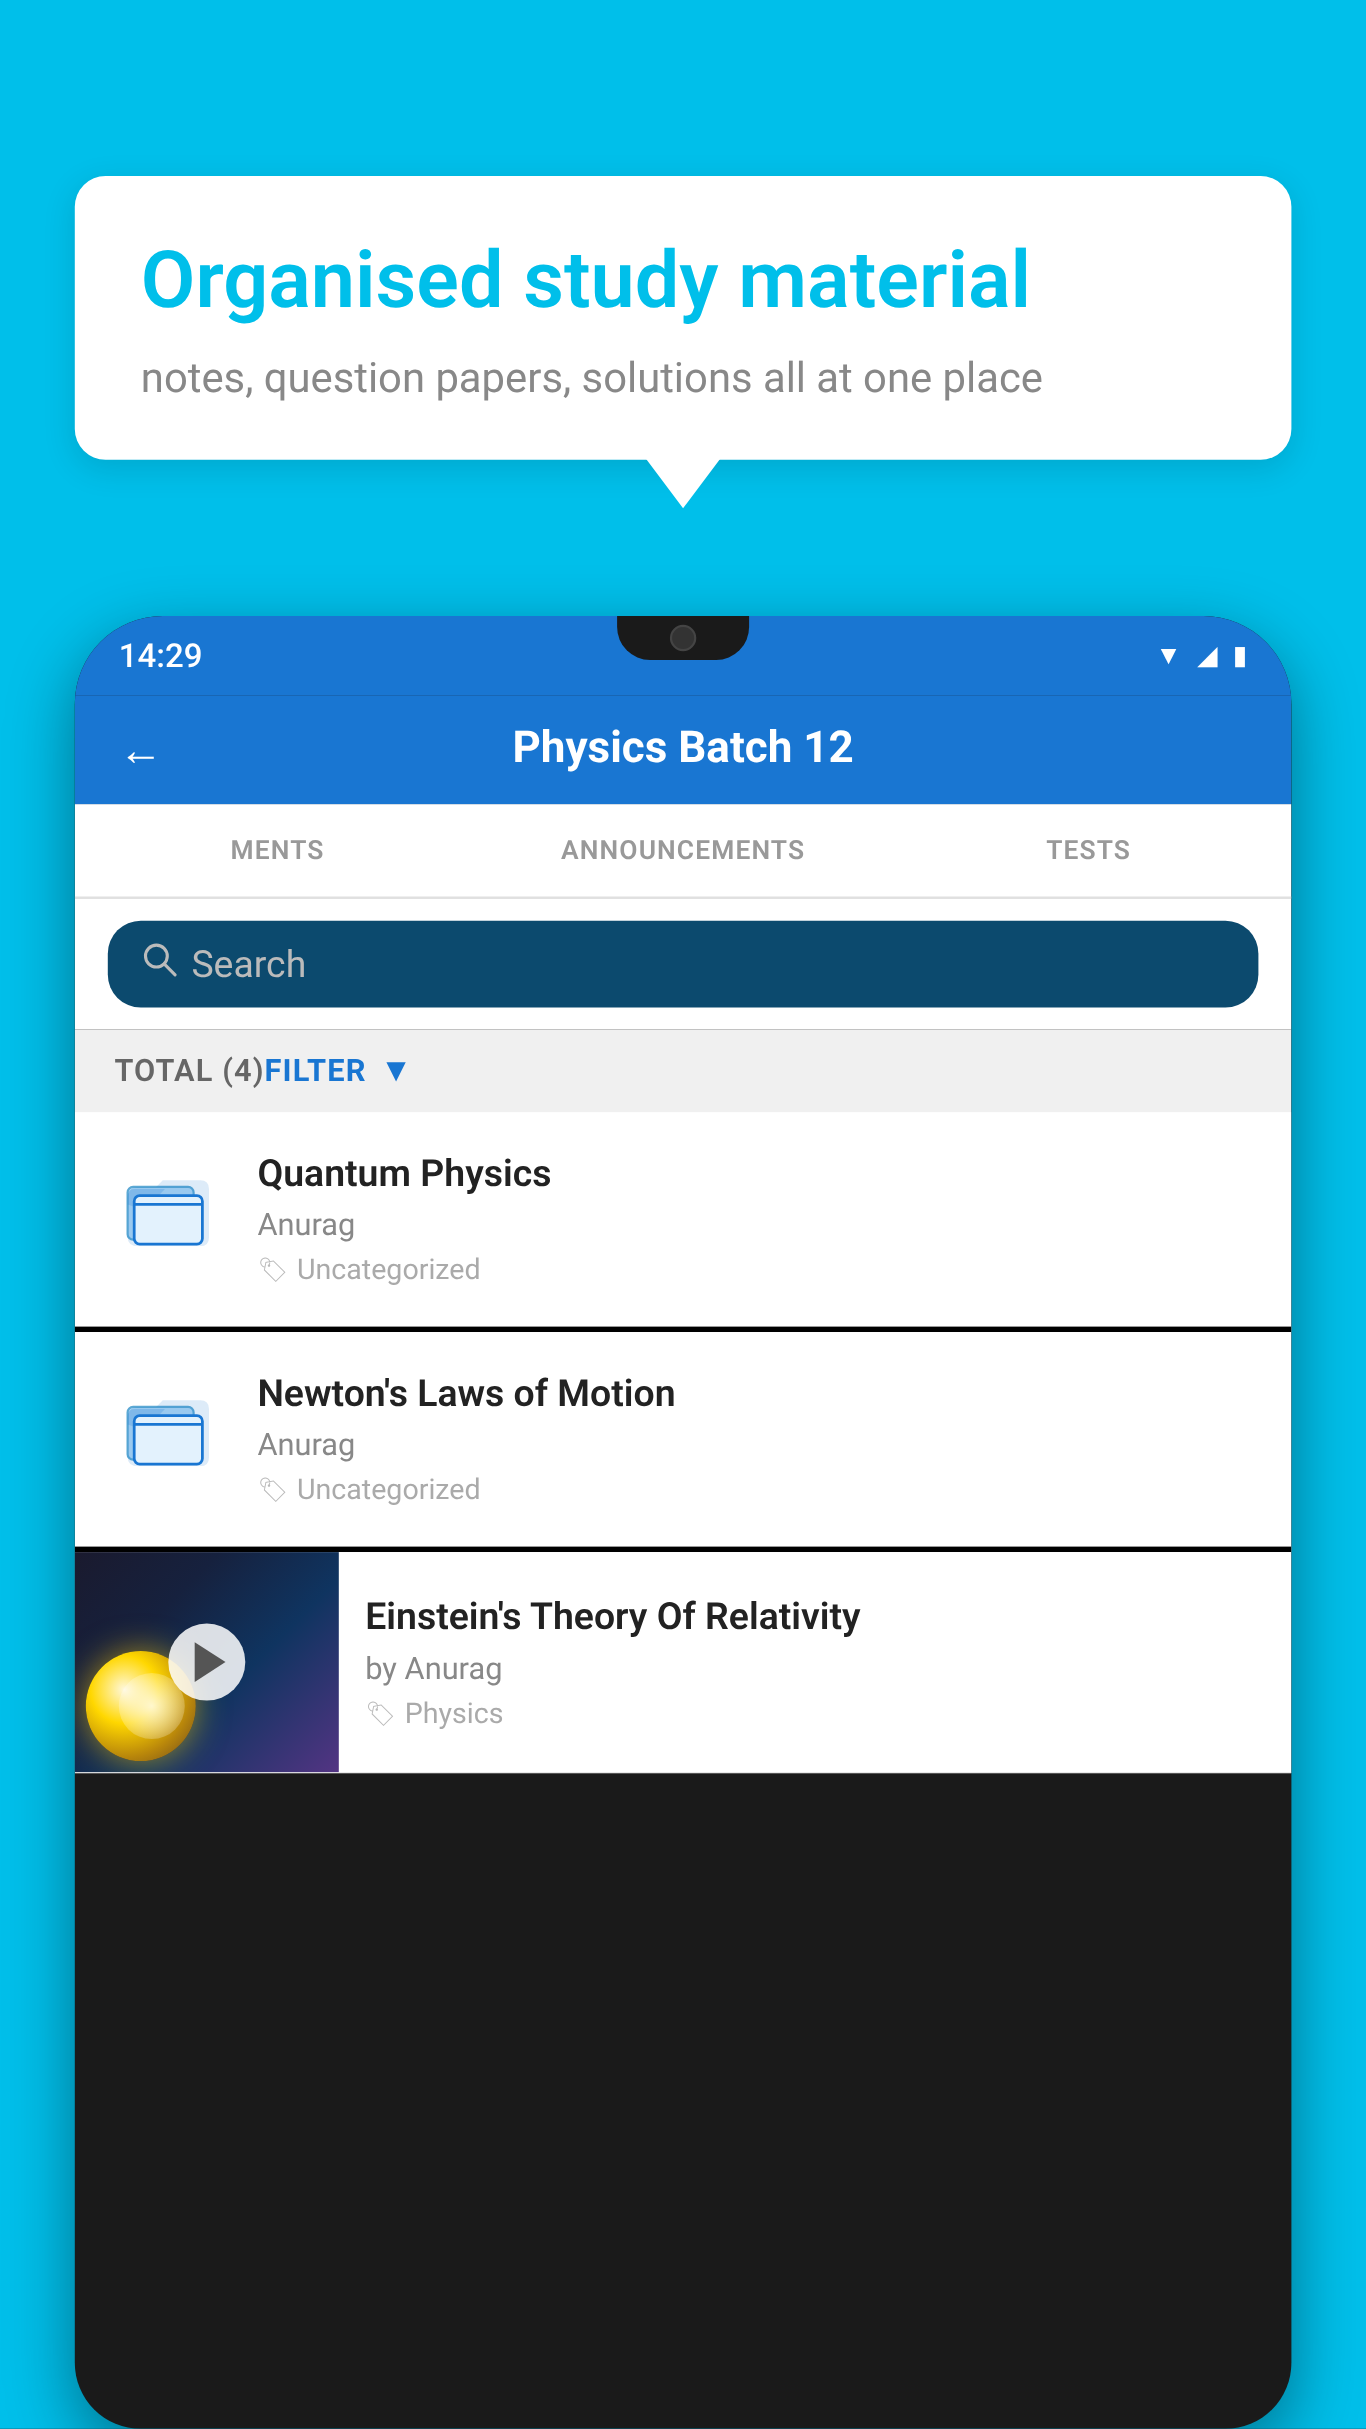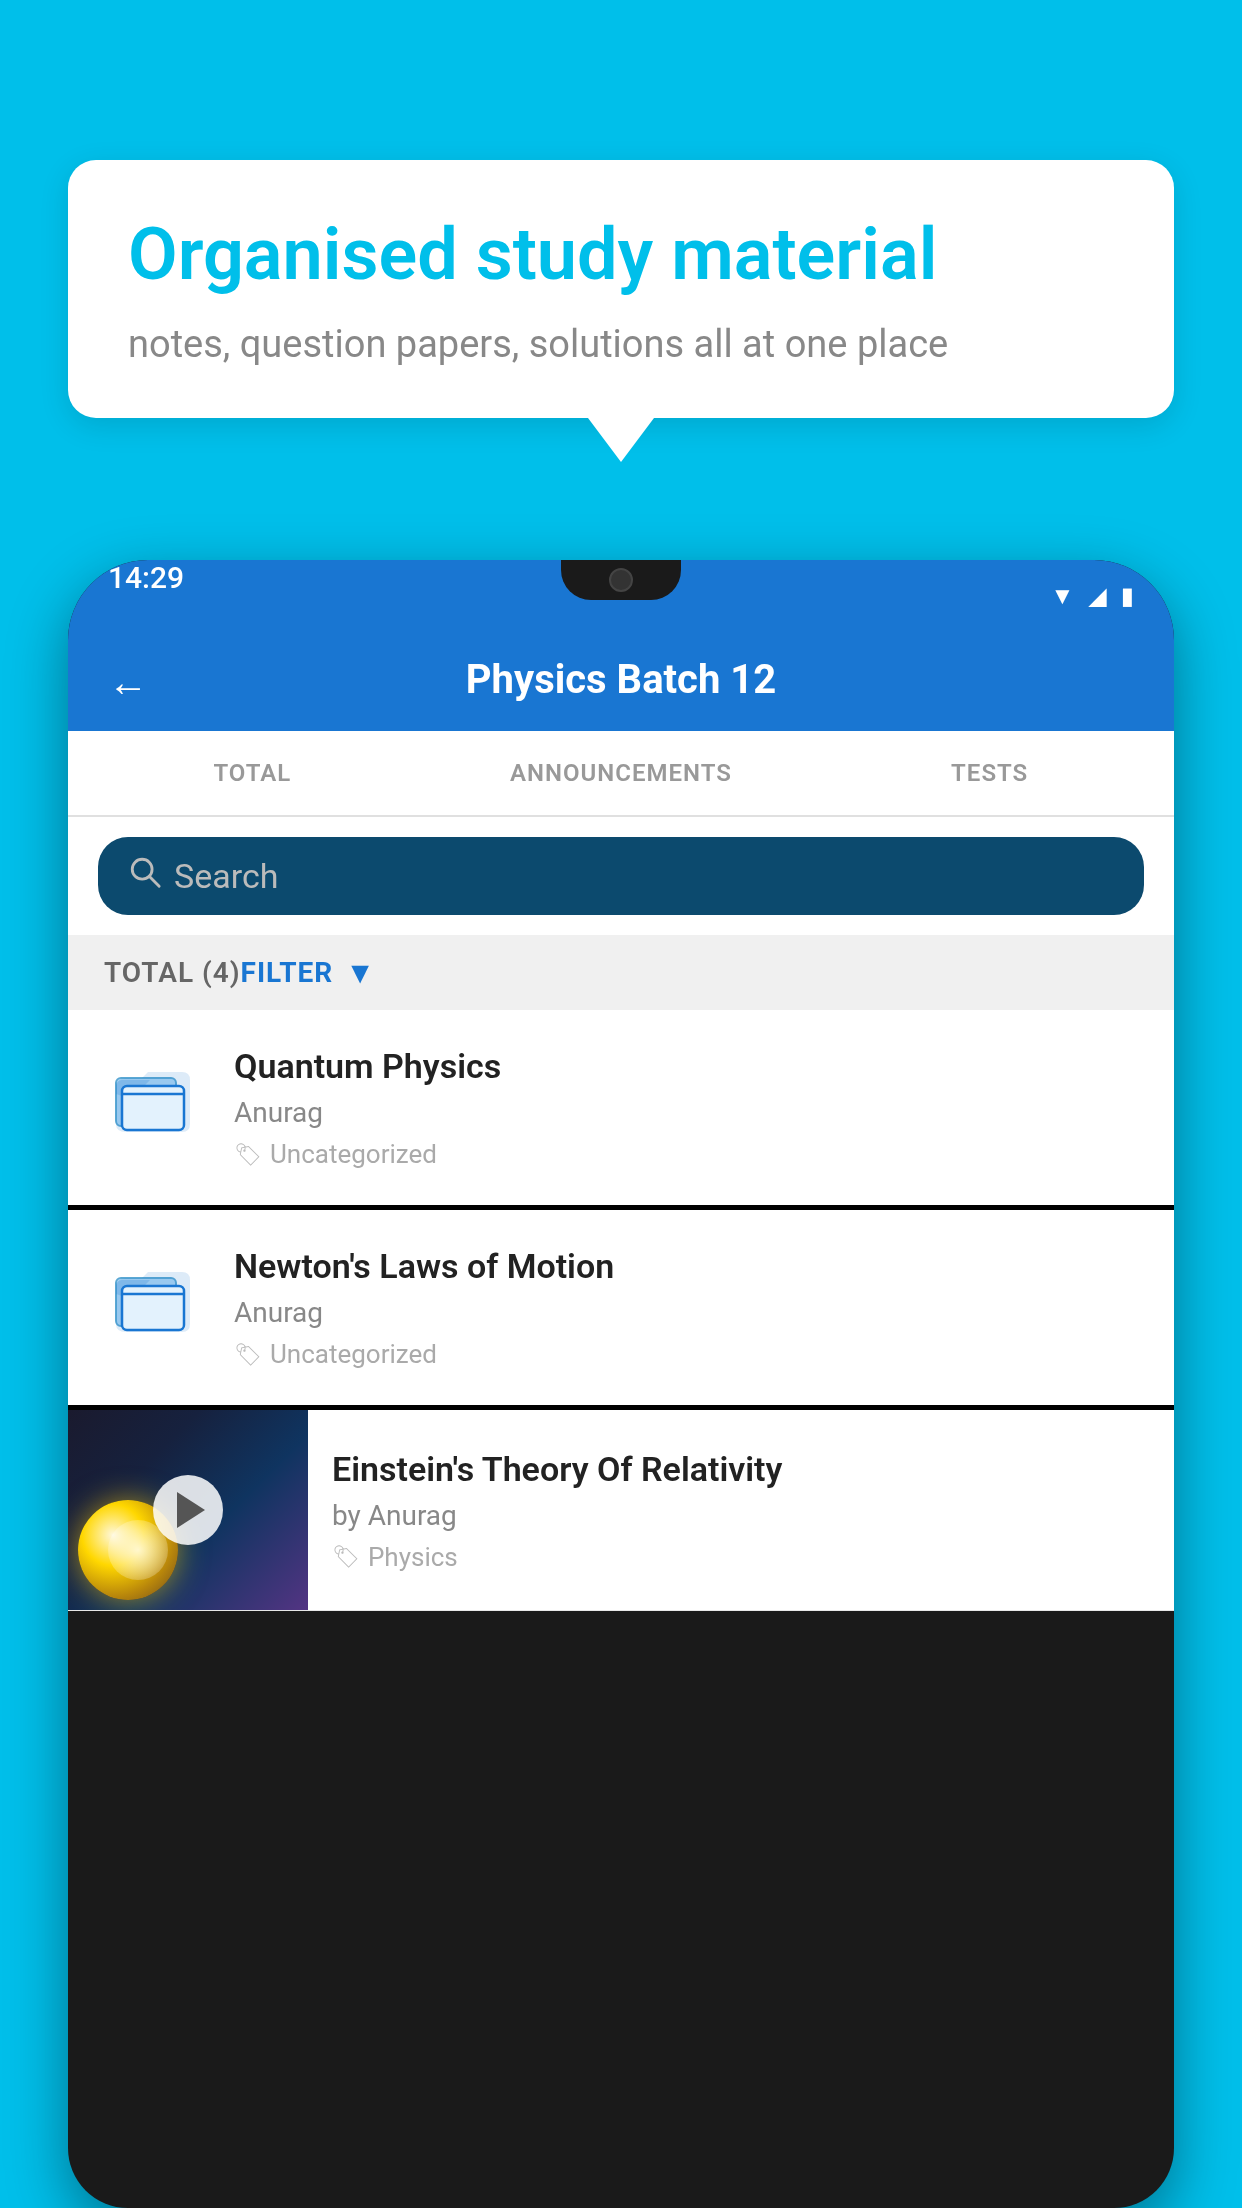--- a/index.html
+++ b/index.html
@@ -59,20 +59,21 @@
       border-radius: 80px 80px 60px 60px;
       overflow: hidden;
       box-shadow: 0 20px 60px rgba(0,0,0,0.4);
     }
 
     
     .status-bar {
       background: #1976D2;
       height: 72px;
       display: flex;
+      align-items: center;
       justify-content: space-between;
       padding: 0 40px;
       position: relative;
     }
     .status-time {
       color: white;
       font-size: 30px;
       font-weight: 500;
     }
     .status-icons {
@@ -376,21 +377,21 @@
       <span>▮</span>
     </div>
   </div>
 
   <div class="app-bar">
     <div class="app-bar-back">←</div>
     <div class="app-bar-title">Physics Batch 12</div>
   </div>
 
   <div class="tabs-bar">
-    <div class="tab-item">TOTAL</div>
+    <div class="tab-item">MENTS</div>
     <div class="tab-item">ANNOUNCEMENTS</div>
     <div class="tab-item">TESTS</div>
   </div>
 
   <div class="search-container">
     <div class="search-box">
       <div class="search-icon-wrap">
         <svg width="34" height="34" viewBox="0 0 24 24" fill="none">
           <circle cx="10" cy="10" r="7" stroke="#bbb" stroke-width="2"></circle>
           <line x1="15" y1="15" x2="22" y2="22" stroke="#bbb" stroke-width="2" stroke-linecap="round"></line>

